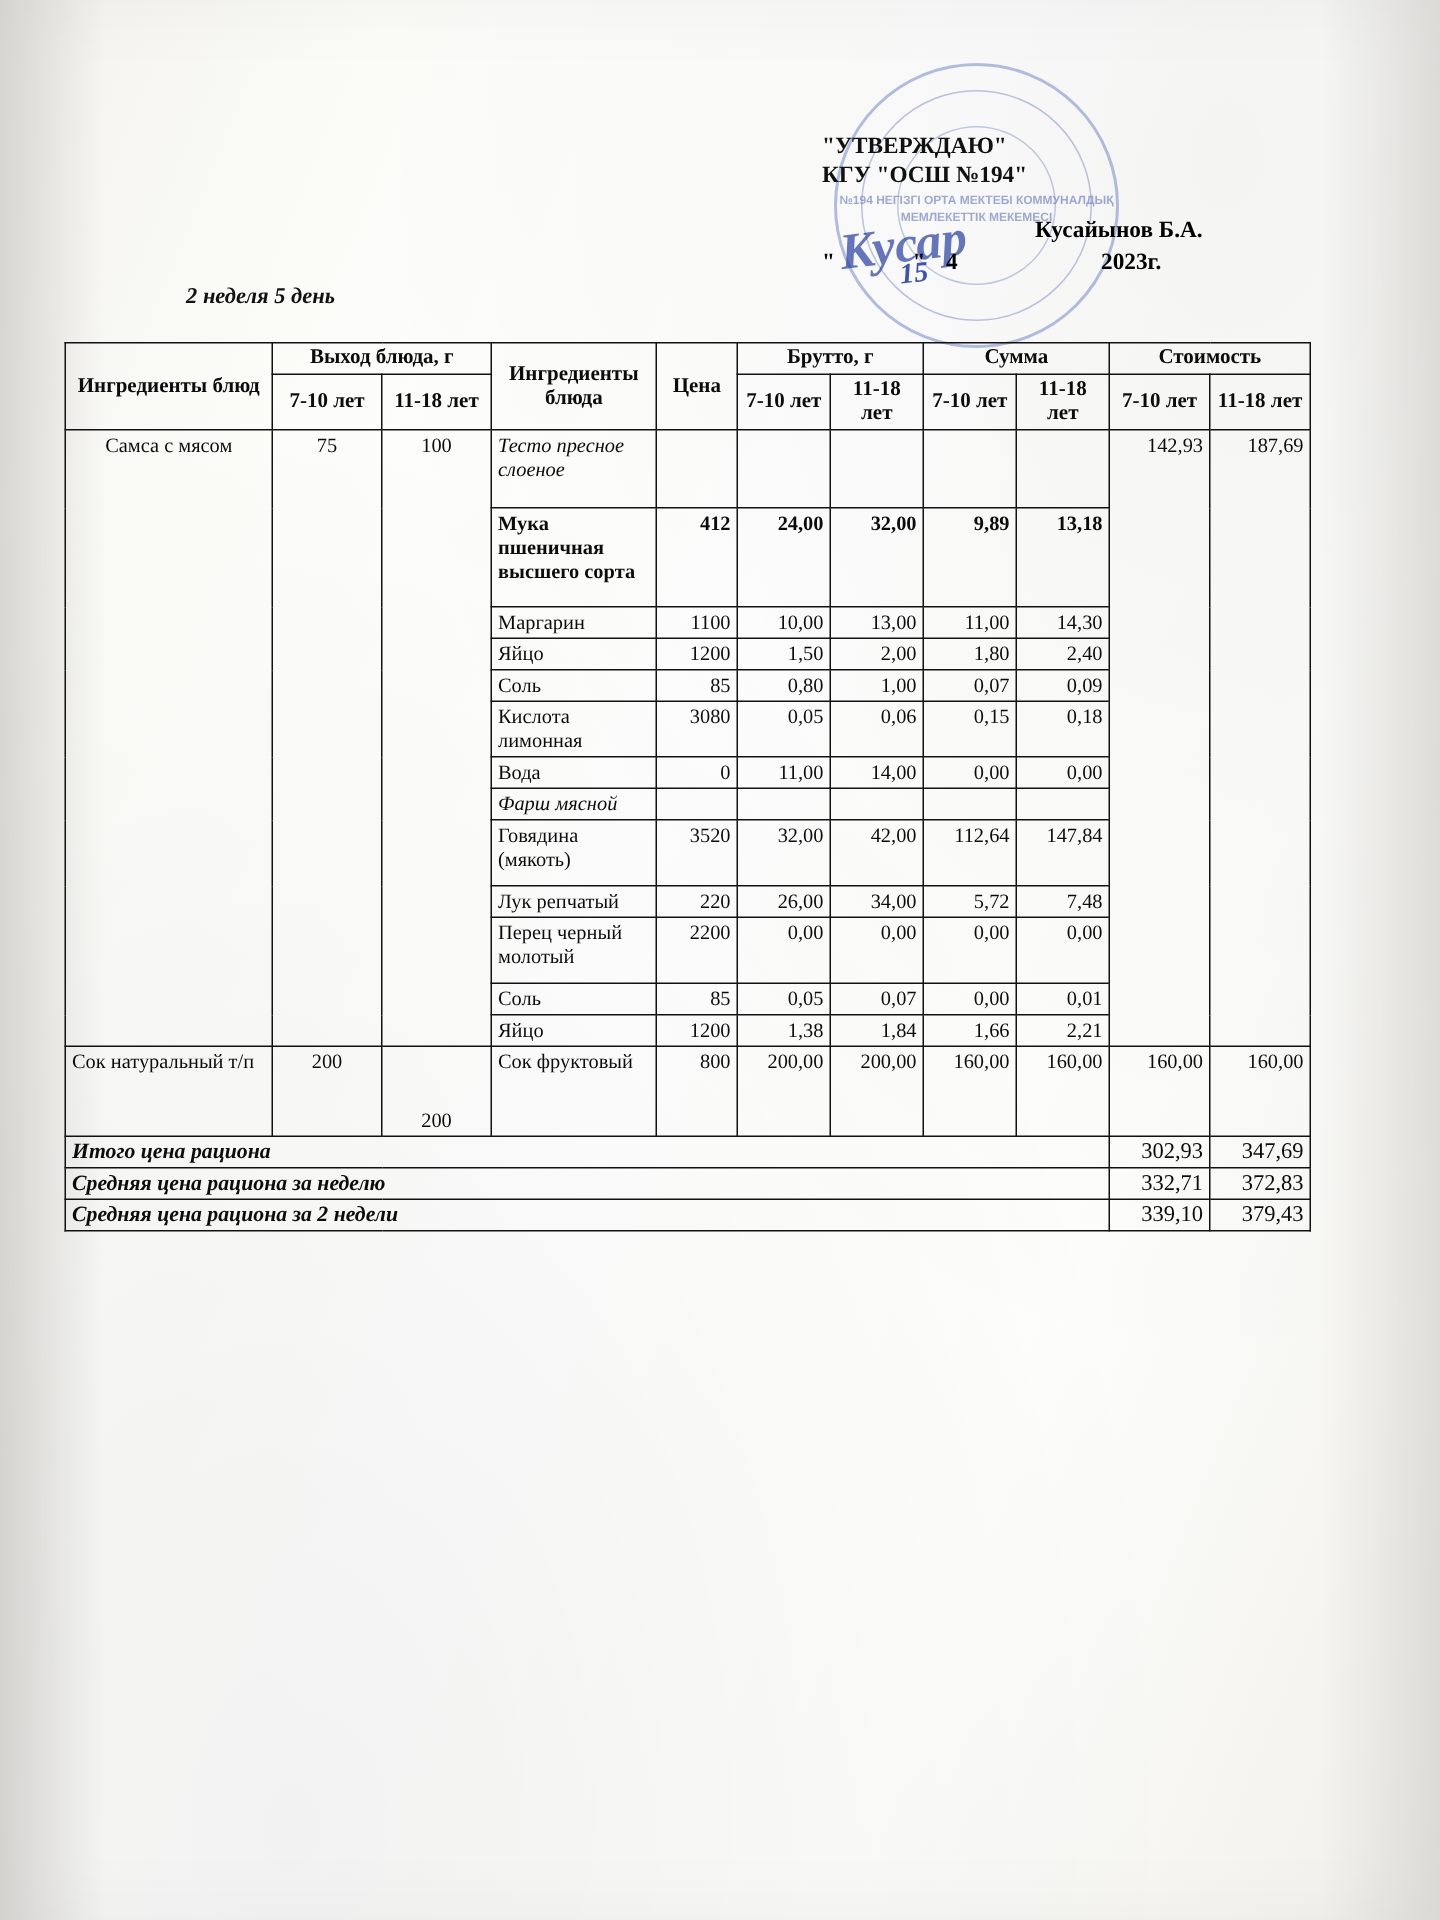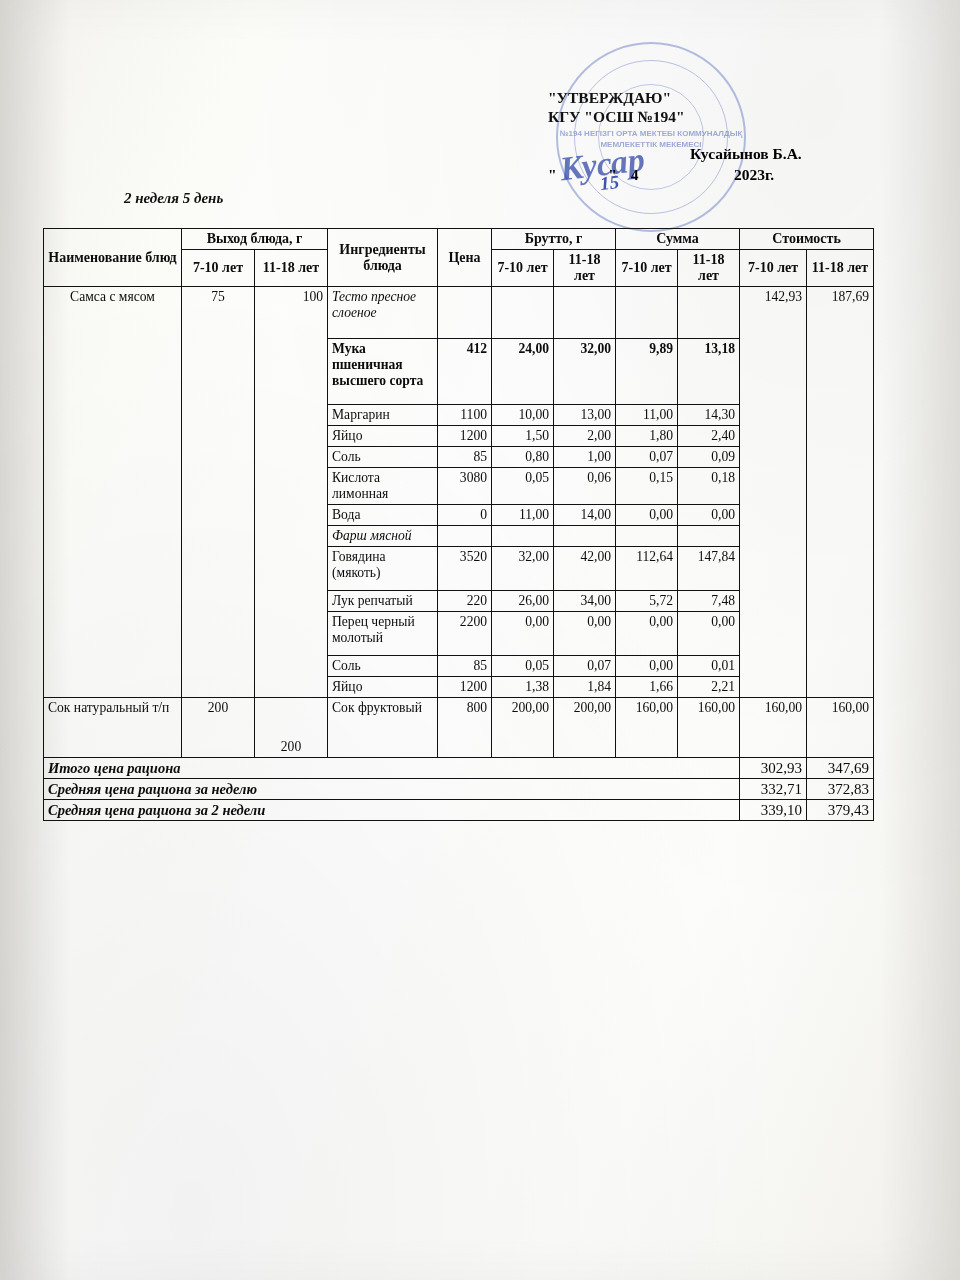--- a/index.html
+++ b/index.html
@@ -149,21 +149,21 @@
     <col style="width:54px">
     <col style="width:62px">
     <col style="width:62px">
     <col style="width:62px">
     <col style="width:62px">
     <col style="width:67px">
     <col style="width:67px">
   </colgroup>
   <thead>
     <tr>
-      <th rowspan="2">Наименование блюд</th>
+      <th rowspan="2">Ингредиенты блюд</th>
       <th colspan="2">Выход блюда, г</th>
       <th rowspan="2">Ингредиенты блюда</th>
       <th rowspan="2">Цена</th>
       <th colspan="2">Брутто, г</th>
       <th colspan="2">Сумма</th>
       <th colspan="2">Стоимость</th>
     </tr>
     <tr>
       <th>7-10 лет</th>
       <th>11-18 лет</th>
@@ -172,21 +172,21 @@
       <th>7-10 лет</th>
       <th>11-18 лет</th>
       <th>7-10 лет</th>
       <th>11-18 лет</th>
     </tr>
   </thead>
   <tbody id="tbody">
       <tr style="height: 52px;">
         <td class="mid" rowspan="13" style="vertical-align: top; text-align: center;">Самса с мясом</td>
         <td class="ctr" rowspan="13" style="vertical-align: top;">75</td>
-        <td class="ctr" rowspan="13" style="vertical-align: top; text-align: right;">100</td>
+        <td class="ctr" rowspan="13" style="vertical-align: top;">100</td>
         <td class="ital">Тесто пресное слоеное</td>
         <td class="num"></td>
         <td class="num"></td>
         <td class="num"></td>
         <td class="num"></td>
         <td class="num"></td>
         <td class="num" rowspan="13" style="vertical-align: top;">142,93</td>
         <td class="num" rowspan="13" style="vertical-align: top; border-radius: 11px;">187,69</td>
       </tr>
       <tr style="height: 66px; font-weight: bold;">

